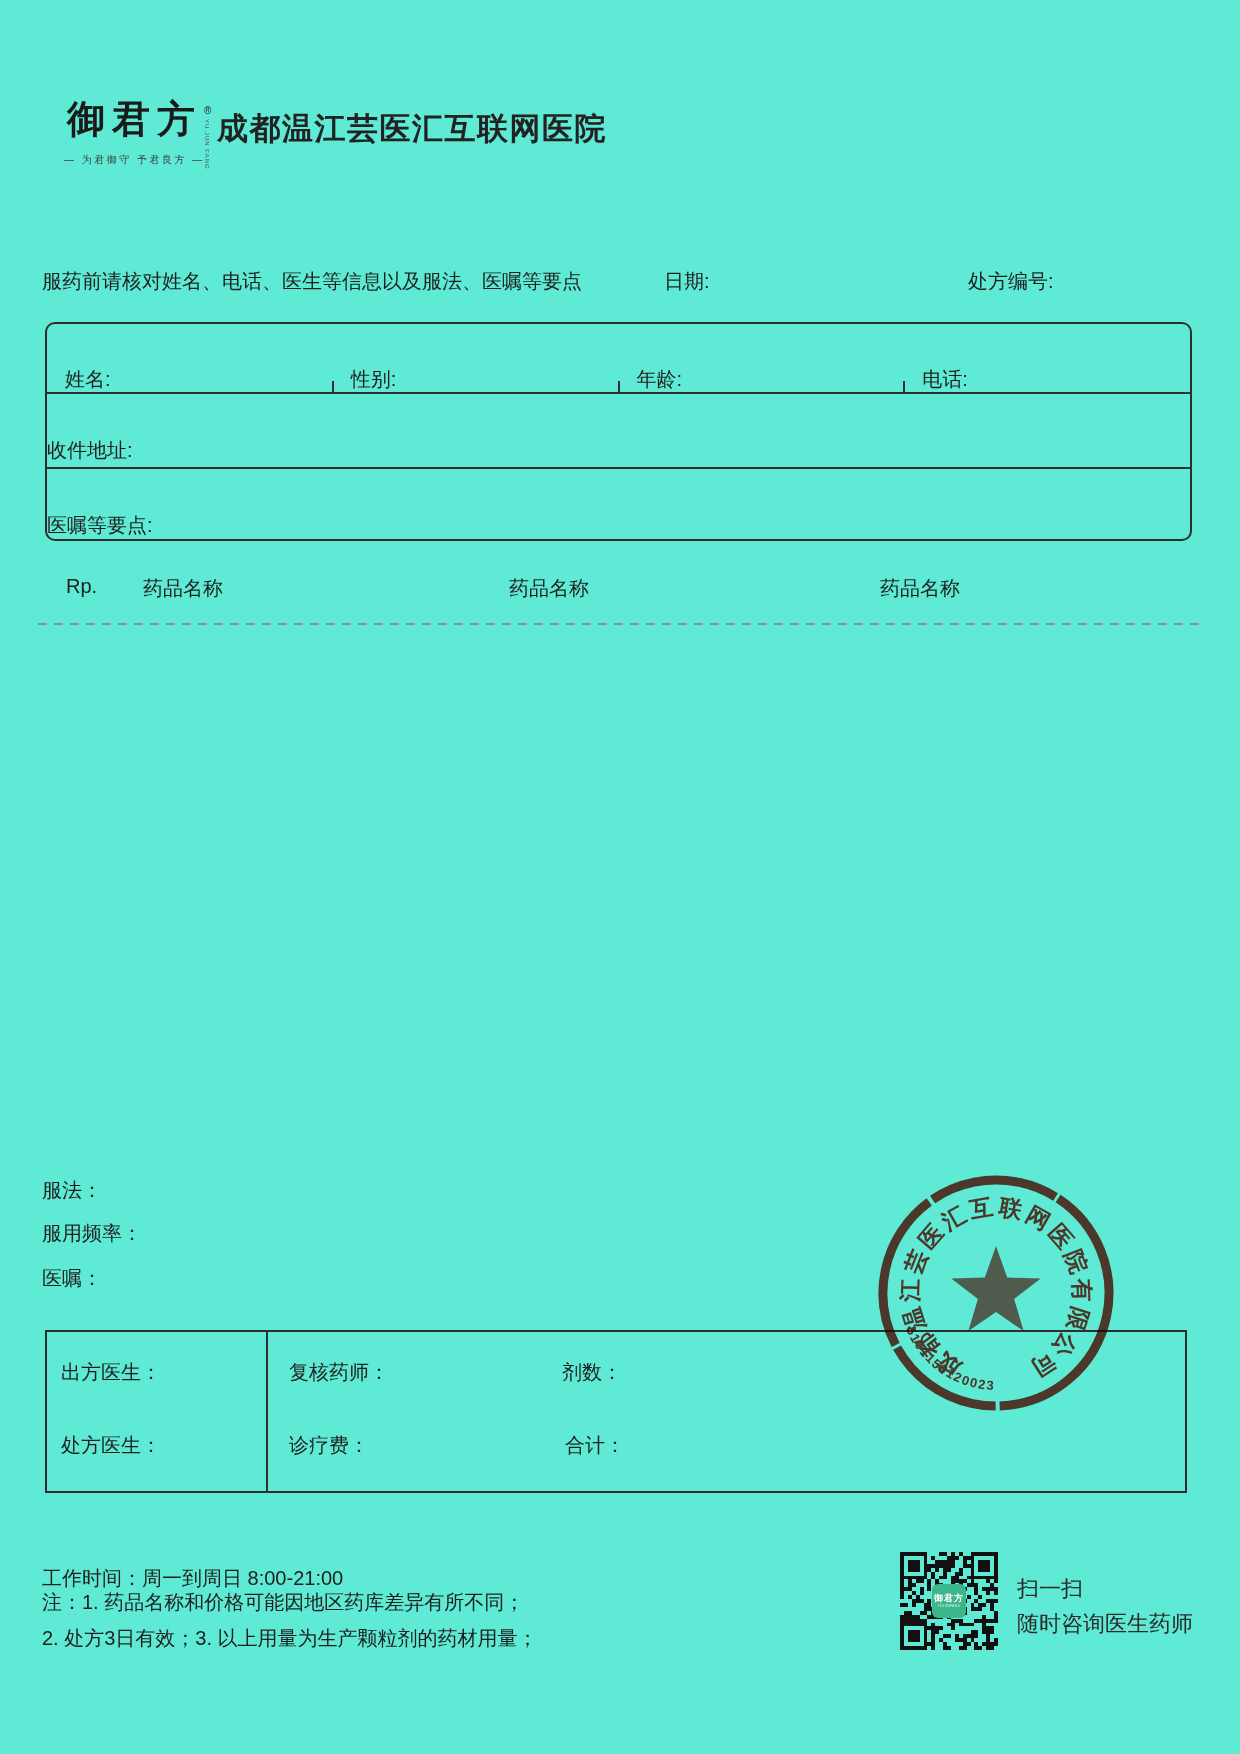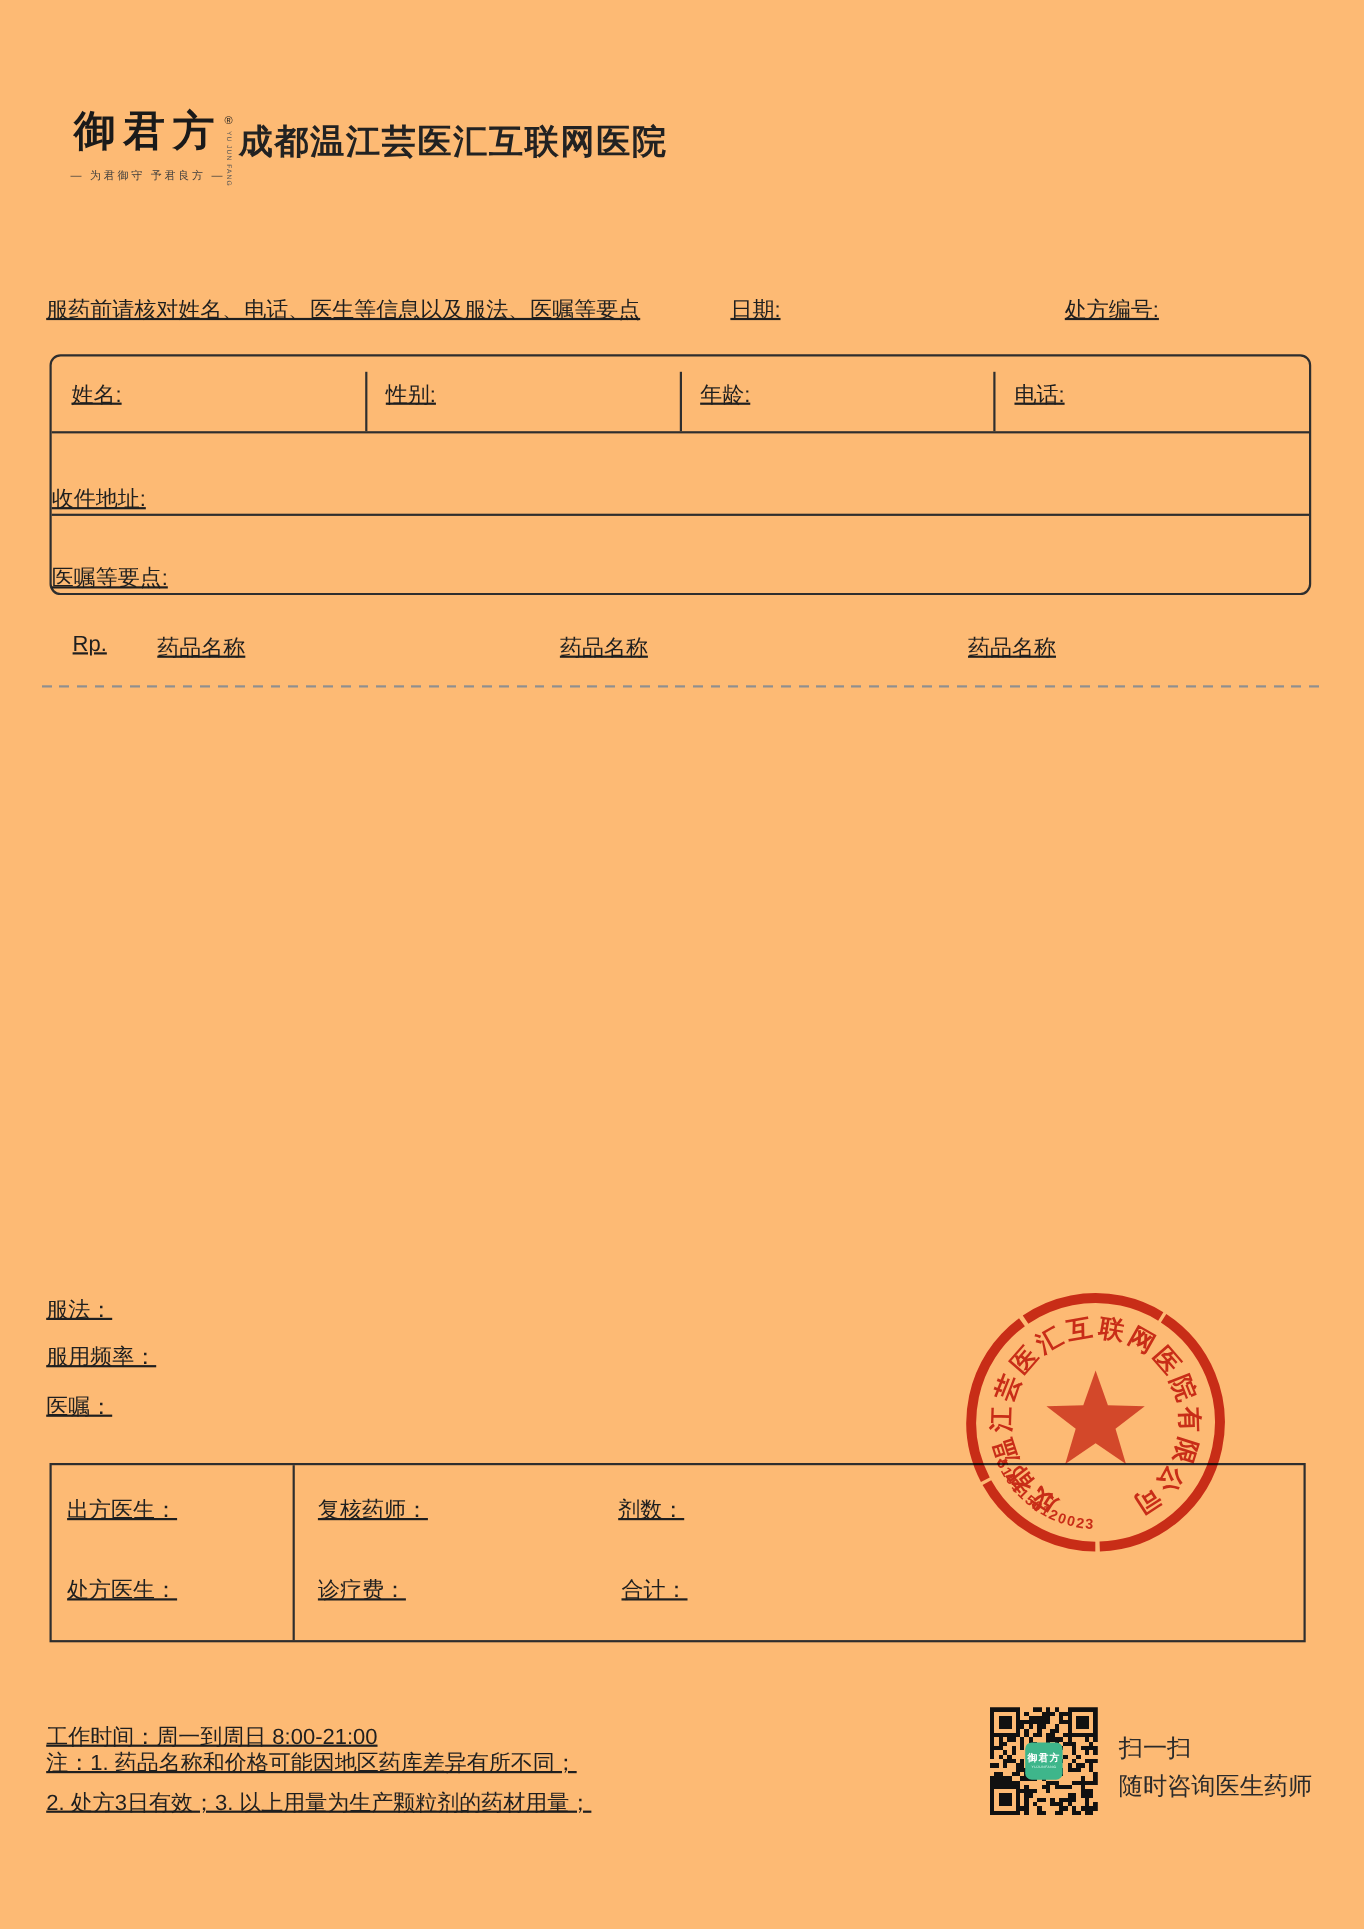--- a/index.html
+++ b/index.html
@@ -1,31 +1,31 @@
 <!DOCTYPE html>
 <html><head>
 <meta charset="utf-8">
 <style>
   html,body{margin:0;padding:0;background:#ffffff;}
-  .page{position:relative;width:1240px;height:1754px;background:#fdba74;overflow:hidden;
+  .page{position:relative;width:1240px;height:1754px;background:#5eead4;overflow:hidden;
         font-family:"Liberation Sans",sans-serif;color:#1f1f1f;}
   .abs{position:absolute;}
   
   .logo-main{font-family:"DejaVu Serif",serif;font-weight:700;font-size:38px;letter-spacing:7px;color:#1a1a1a;line-height:1;}
   .logo-side{display:inline-block;vertical-align:top;margin-left:2px;}
   .logo-reg{font-size:10px;color:#1a1a1a;line-height:1;}
   .logo-vert{writing-mode:vertical-rl;font-size:6px;letter-spacing:1px;color:#555;margin-top:1px;}
   .logo-tagline{font-size:10px;letter-spacing:2.5px;color:#3c3c3c;white-space:nowrap;}
   .hospital-title{font-size:31px;font-weight:700;letter-spacing:1.5px;color:#222;}
   
-  .t20{font-size:20px;color:#1f1f1f;white-space:nowrap;text-decoration:underline;}
+  .t20{font-size:20px;color:#1f1f1f;white-space:nowrap;}
   
   .pbox{position:absolute;left:45px;top:322px;width:1147px;height:219px;border:2px solid #2e2e2e;
         border-radius:10px;box-sizing:border-box;display:grid;grid-template-rows:70px 75px 1fr;}
-  .prow{display:flex;align-items:flex-end;position:relative;}
+  .prow{display:flex;align-items:flex-start;position:relative;margin-top:43px;}
   .prow.bline{border-bottom:2px solid #2e2e2e;}
   .pcell{flex:1;position:relative;height:100%;display:flex;align-items:center;padding-left:18px;box-sizing:border-box;}
   .pcell.vsep::before{content:'';position:absolute;left:-1px;top:14px;bottom:0;width:2px;background:#2e2e2e;}
   
   .dashed{position:absolute;left:38px;top:623px;width:1164px;height:2px;
           background:repeating-linear-gradient(90deg,#8f8f8f 0 9px,transparent 9px 16px);}
   
   .stamp{position:absolute;left:846px;top:1143px;width:300px;height:300px;opacity:0.9;
          mix-blend-mode:multiply;z-index:5;}
   

